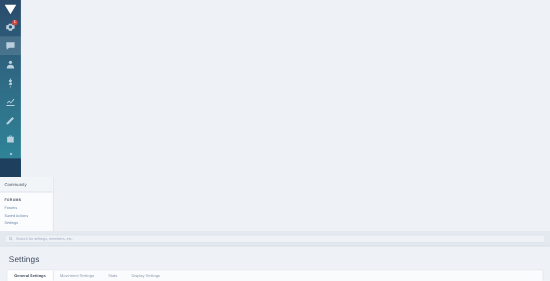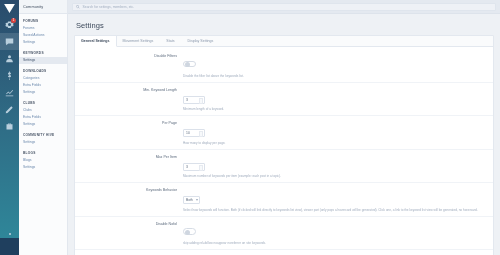--- a/index.html
+++ b/index.html
@@ -2,21 +2,21 @@
 <html><head>
 <meta charset="utf-8">
 <style>
   * { box-sizing: border-box; margin: 0; padding: 0; }
   html, body {
     width: 500px; height: 255px;
     font-family: "Liberation Sans", sans-serif;
     background: #eef1f5;
     overflow: hidden;
   }
-  .app { display: flex; width: 500px; height: 255px; }
+  .app { display: flex; width: 500px; height: 255px; flex-direction: column; }
 
   
   .rail {
     width: 19px; flex: 0 0 19px;
     background: linear-gradient(180deg,#2a4b6b 0%,#2f6a84 45%,#2f8a9c 100%);
     display: flex; flex-direction: column; align-items: center;
     padding-top: 1px;
   }
   .rail-logo {
     width: 19px; height: 15px;

